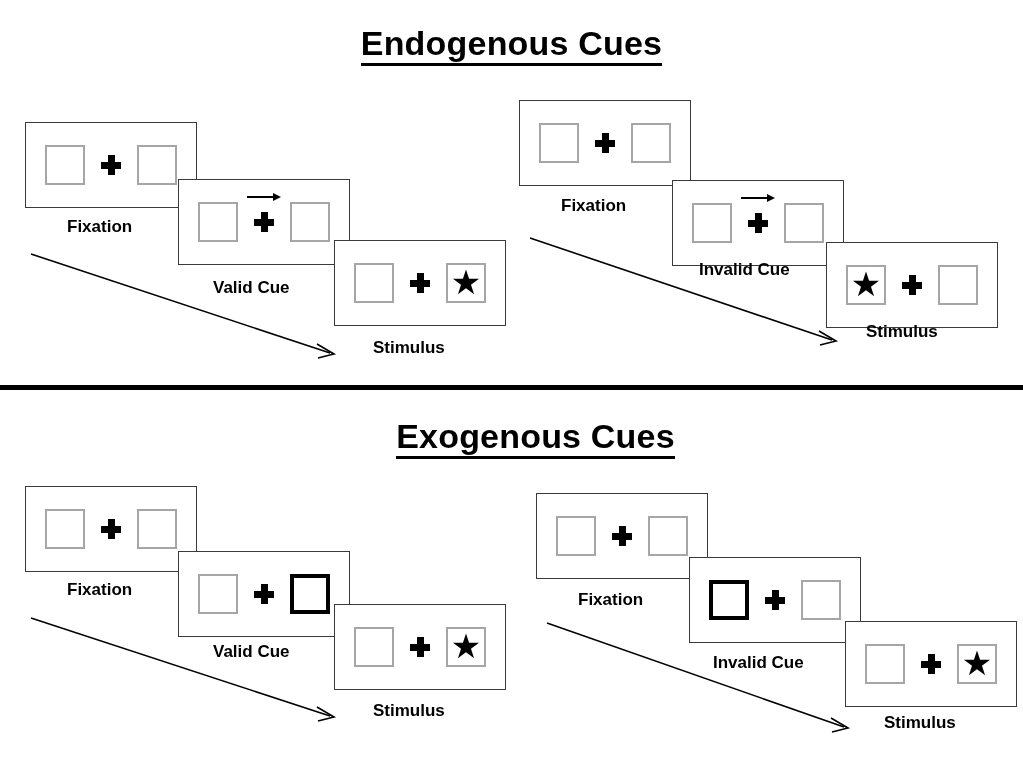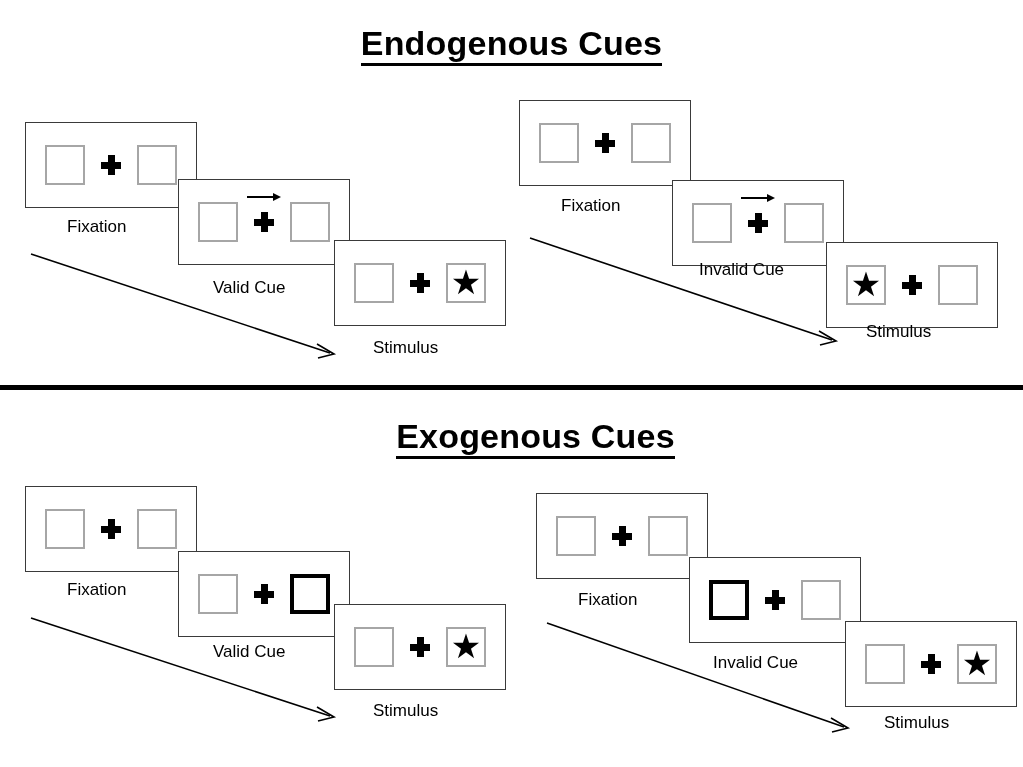--- a/index.html
+++ b/index.html
@@ -130,21 +130,21 @@
     height: 0;
     border-top: 4.5px solid transparent;
     border-bottom: 4.5px solid transparent;
     border-left: 8px solid #000000;
   }
 
   
   .stage-label {
     position: absolute;
     font-size: 17px;
-    font-weight: normal;
+    font-weight: bold;
     white-space: nowrap;
   }
 
   
   .flow-arrow {
     position: absolute;
     overflow: visible;
   }
 </style>
 </head>

